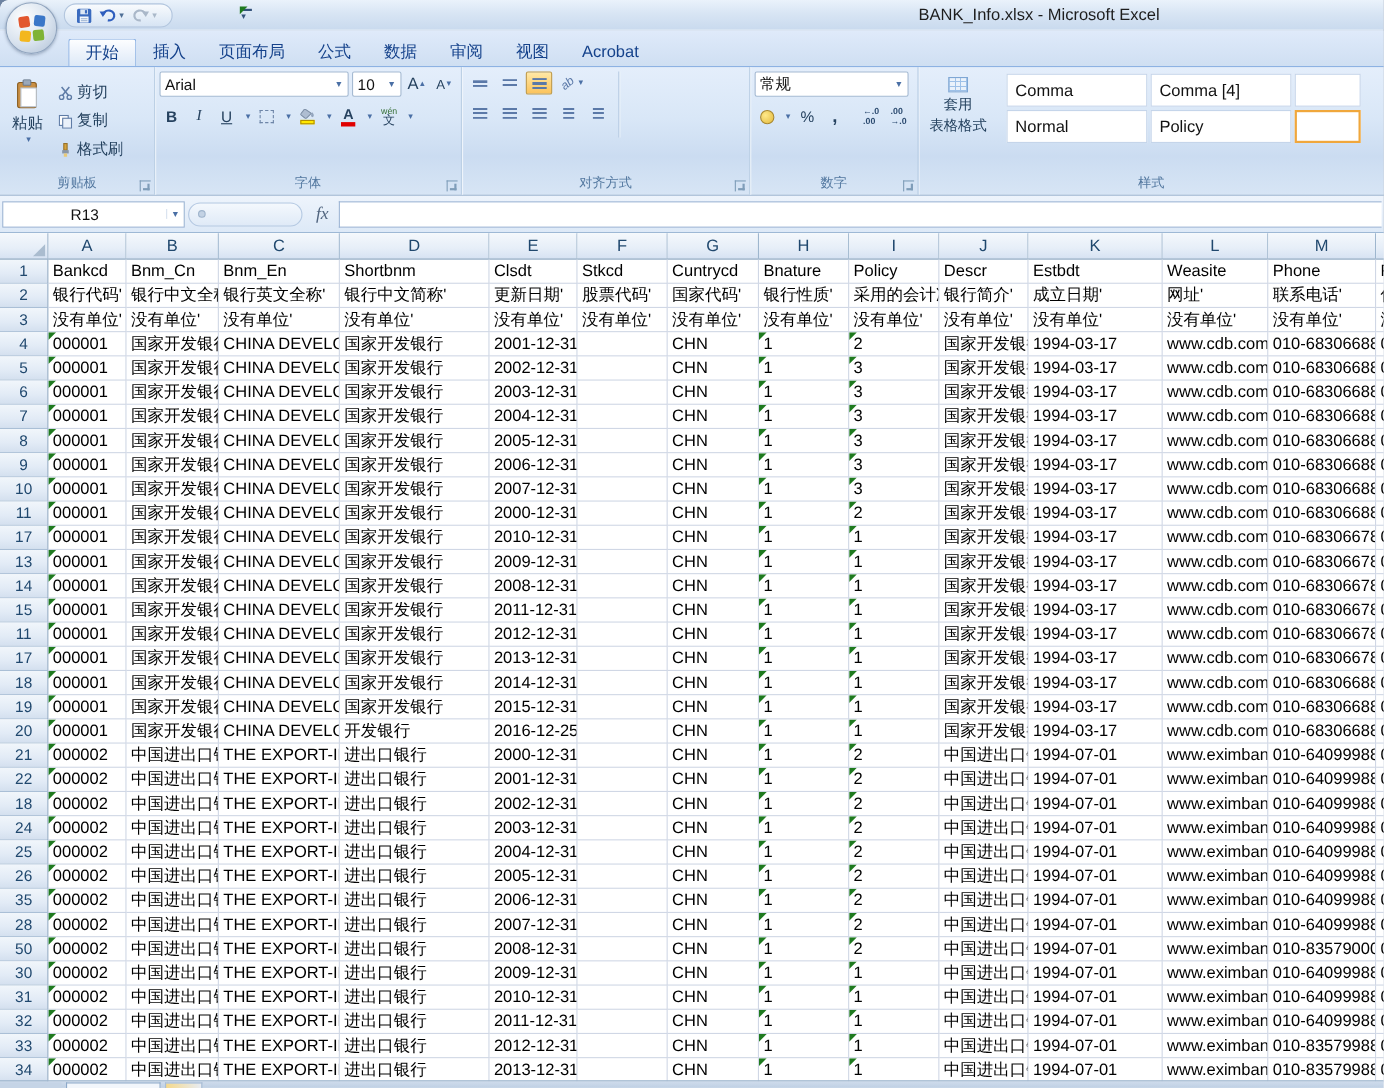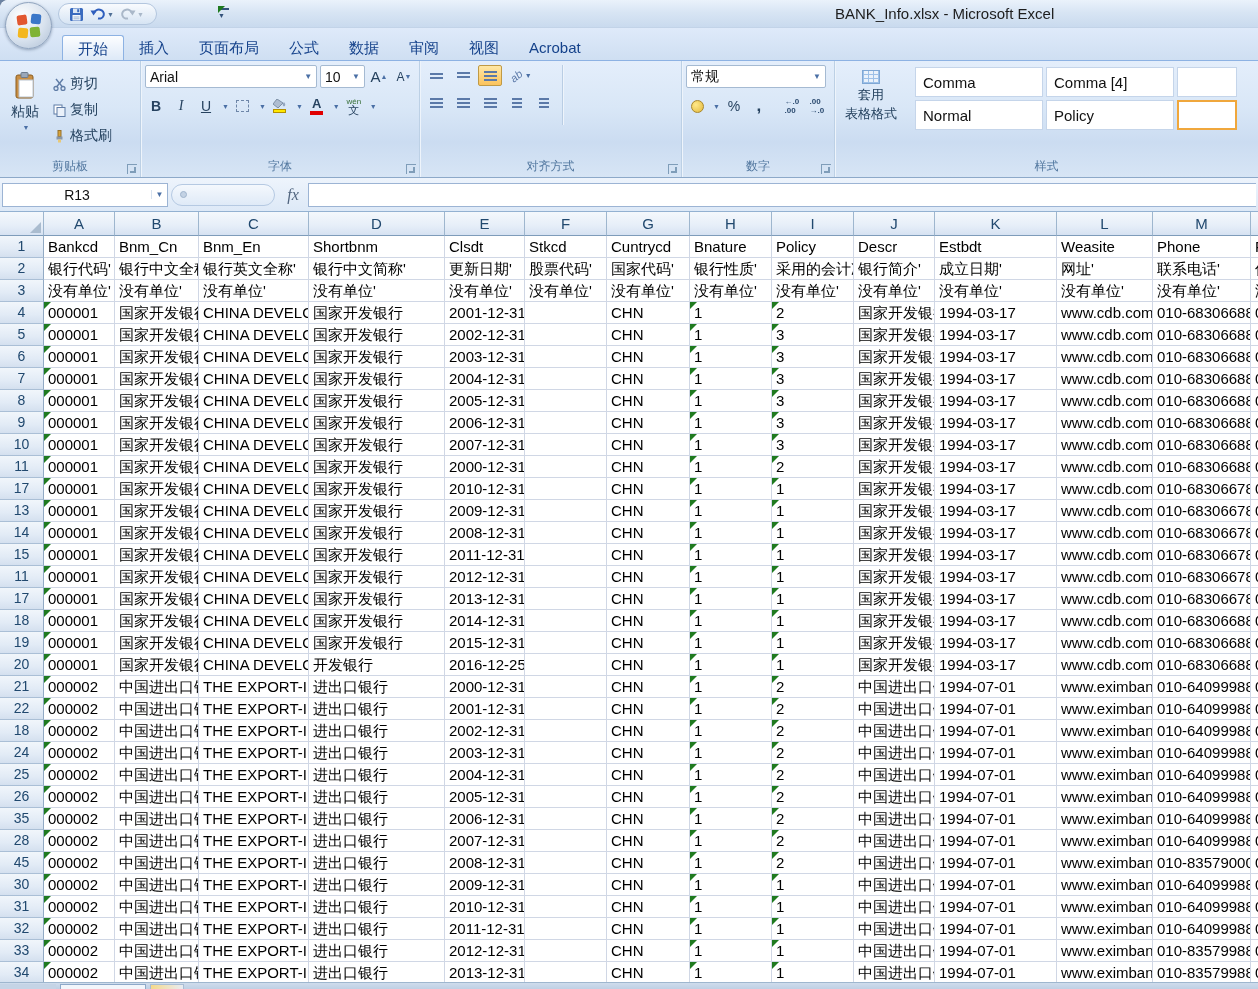--- a/index.html
+++ b/index.html
@@ -918,21 +918,21 @@
         <div class="cell" style="width: 83px;">CHN</div>
         <div class="cell" style="width: 82px;"><span class="tri"></span>1</div>
         <div class="cell" style="width: 82px;"><span class="tri"></span>2</div>
         <div class="cell" style="width: 81px;">中国进出口银行</div>
         <div class="cell" style="width: 122px;">1994-07-01</div>
         <div class="cell" style="width: 96px;">www.eximbank.gov.cn</div>
         <div class="cell" style="width: 98px;">010-64099988</div>
         <div class="cell" style="width: 40px;">0</div>
       </div>
       <div class="grid-row">
-        <div class="row-head">45</div>
+        <div class="row-head">50</div>
         <div class="cell" style="width: 71px;"><span class="tri"></span>000002</div>
         <div class="cell" style="width: 84px;">中国进出口银行</div>
         <div class="cell" style="width: 110px;">THE EXPORT-IMPORT BANK OF CHINA</div>
         <div class="cell" style="width: 136px;">进出口银行</div>
         <div class="cell" style="width: 80px;">2008-12-31</div>
         <div class="cell" style="width: 82px;"></div>
         <div class="cell" style="width: 83px;">CHN</div>
         <div class="cell" style="width: 82px;"><span class="tri"></span>1</div>
         <div class="cell" style="width: 82px;"><span class="tri"></span>2</div>
         <div class="cell" style="width: 81px;">中国进出口银行</div>

